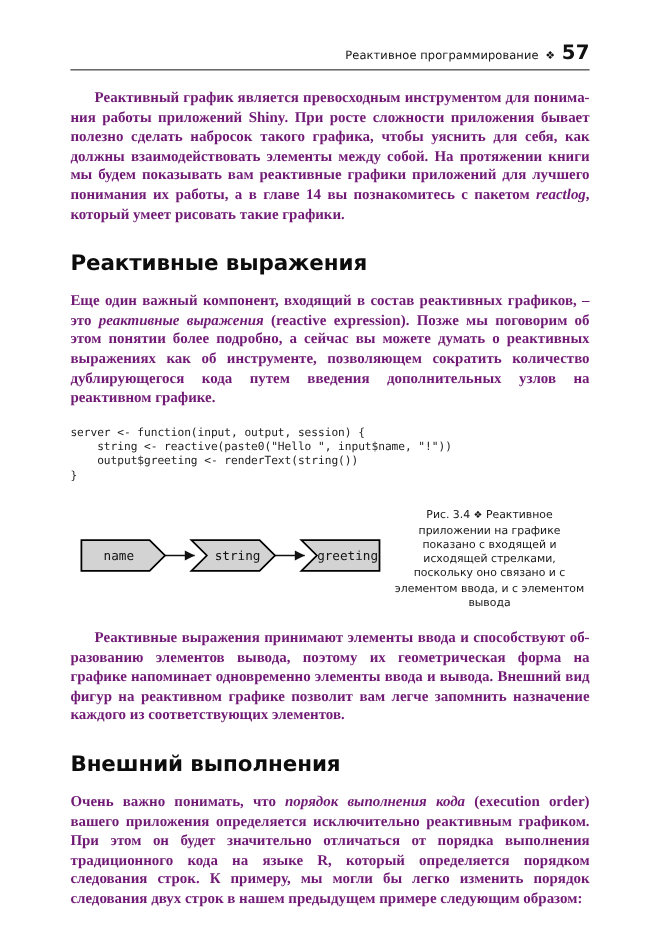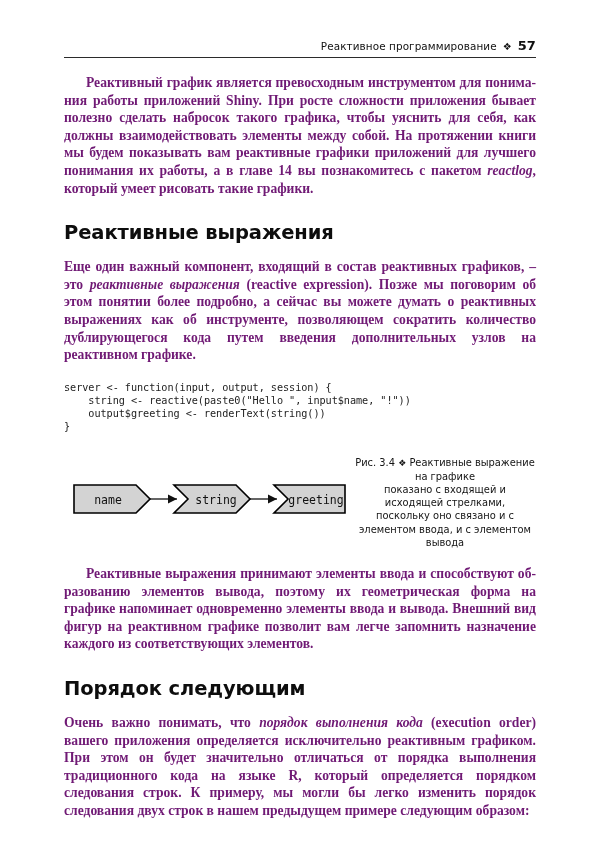--- a/index.html
+++ b/index.html
@@ -43,21 +43,21 @@
   }
   .runhead .rh-title { font-weight: 400; }
   .runhead .rh-floret {
     font-size: 10px;
     color: #111;
     position: relative;
     top: -0.5px;
   }
   .runhead .rh-page {
     font-weight: 700;
-    font-size: 13px;
+    font-size: 18px;
   }
   .rule {
     height: 1px;
     background: #2b2b2b;
     width: 100%;
     margin-bottom: 16px;
   }
 
   
   p.body {
@@ -159,26 +159,26 @@
           <polygon points="110,6 172,6 186,20 172,34 110,34 124,20" fill="#d3d3d3" stroke="#000000" stroke-width="1.6"></polygon>
           <text x="152" y="24.5" text-anchor="middle" font-family="DejaVu Sans Mono, monospace" font-size="11.5" fill="#111111">string</text>
 
           <polygon points="210,6 281,6 281,34 210,34 224,20" fill="#d3d3d3" stroke="#000000" stroke-width="1.6"></polygon>
           <text x="252" y="24.5" text-anchor="middle" font-family="DejaVu Sans Mono, monospace" font-size="11.5" fill="#111111">greeting</text>
         </svg>
       </div>
       <div class="fig-caption">
         <span class="fig-num">Рис. 3.4</span>
         <span class="fig-floret">❖</span>
-        <span>Реактивные выражение на графике</span><br>
+        <span>Реактивное приложении на графике</span><br>
         <span>показано с входящей и исходящей стрелками,</span><br>
         <span>поскольку оно связано и с элементом ввода, и с элементом вывода</span>
       </div>
     </div>
 
     <p class="body indent" style="margin-top:16px">Реактивные выражения принимают элементы ввода и способствуют об­разованию элементов вывода, поэтому их геометрическая форма на графике напоминает одновременно элементы ввода и вывода. Внешний вид фигур на реактивном графике позволит вам легче запомнить назначение каждого из соответствующих элементов.</p>
 
-    <h2 class="heading">Порядок следующим</h2>
+    <h2 class="heading">Внешний выполнения</h2>
 
     <p class="body"><span>Очень важно понимать, что </span><i>порядок выполнения кода</i><span> (execution order) вашего приложения определяется исключительно реактивным графиком. При этом он будет значительно отличаться от порядка выполнения традиционного кода на языке R, который определяется порядком следования строк. К при­меру, мы могли бы легко изменить порядок следования двух строк в нашем предыдущем примере следующим образом:</span></p>
 
   </div>
 </div>
 
 </body></html>

